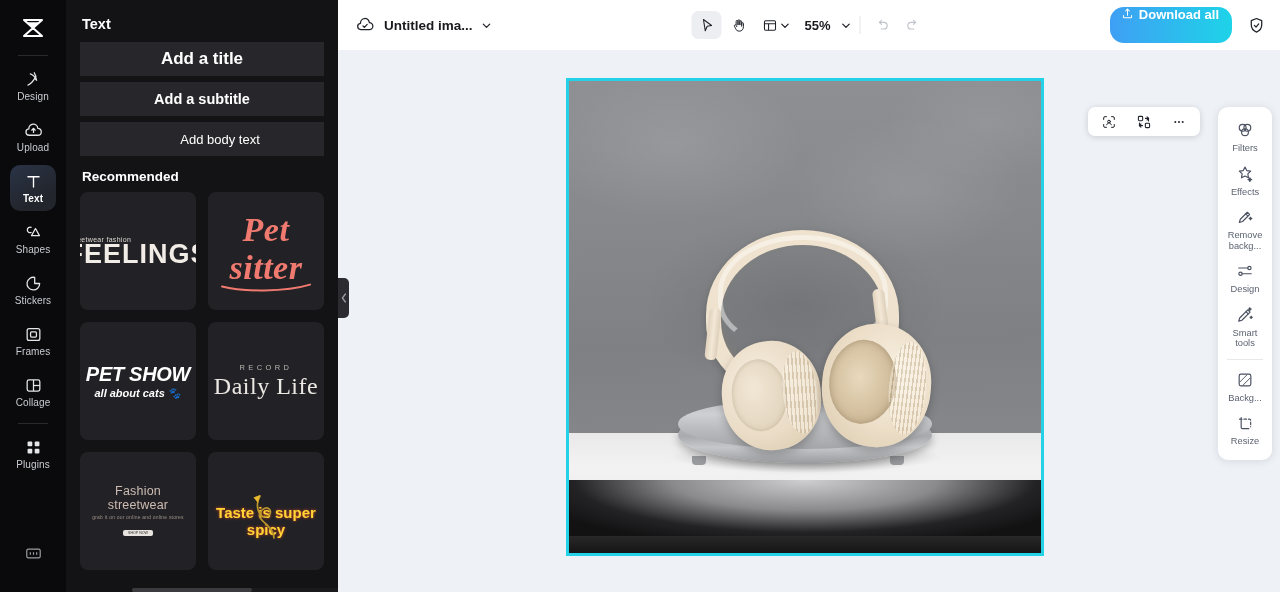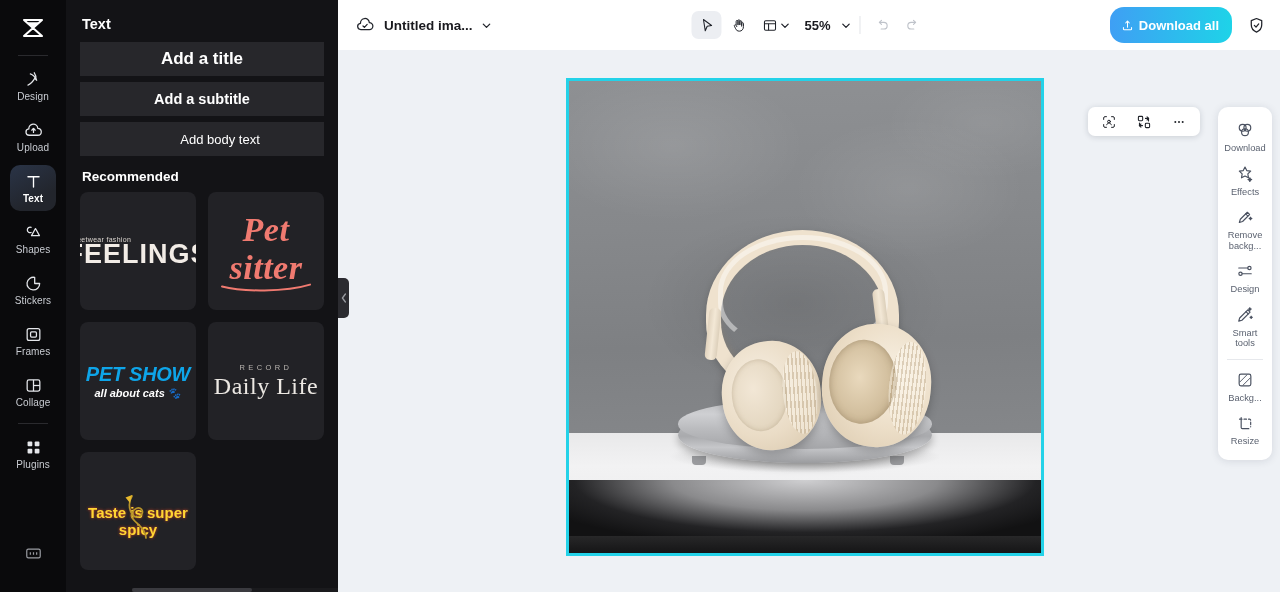--- a/index.html
+++ b/index.html
@@ -100,21 +100,21 @@
   .tpl-petsitter .ps {
     font-family: "Liberation Serif", serif;
     font-style: italic; font-weight: bold;
     font-size: 34px; color: #f07a70; letter-spacing: .5px;
   }
   .tpl-petsitter .swoosh {
     display:block; margin: -4px auto 0 auto;
   }
   .tpl-petshow { text-align:center; }
   .tpl-petshow .l1 {
-    font-size: 20px; font-weight: bold; color: #0ea5e9;
+    font-size: 20px; font-weight: bold; color: #ffffff;
     font-style: italic; letter-spacing: -.3px;
   }
   .tpl-petshow .l2 {
     font-size: 11px; font-weight: bold; color: #ffffff;
     font-style: italic; margin-top: 1px;
   }
   .tpl-daily { text-align:center; }
   .tpl-daily .rec {
     font-size: 7.5px; color: #b9b5b0; letter-spacing: 3.4px; margin-bottom: 1px;
   }
@@ -193,21 +193,21 @@
   }
   .tb-sep { width:1px; height:18px; background:#e2e4e8; margin: 0 6px; }
   .tb-undo, .tb-redo {
     width: 28px; height: 28px; border-radius:6px;
     display:flex; align-items:center; justify-content:center; cursor:pointer;
   }
   .dl-btn {
     height: 36px; padding: 0 13px 0 11px;
     border-radius: 14px;
     background: linear-gradient(90deg,#3f9ff4 0%, #1ed3e8 100%);
-    display:flex; align-items:center; gap:5px;
+    display:flex; align-items:flex-start; gap:5px;
     color:#fff; font-size:13px; font-weight:bold;
     cursor:pointer; margin-left: 6px; border: none;
     font-family: "Liberation Sans", sans-serif;
   }
   .tb-shield { width:28px; height:28px; display:flex; align-items:center; justify-content:center; margin-left:6px; cursor:pointer; }
 
   .stage {
     flex: 1 1 auto; position: relative;
     background: #eef1f5;
     overflow: hidden;
@@ -506,20 +506,27 @@
         </div>
       </div>
 
       <div class="tpl">
         <div class="tpl-daily">
           <div class="rec">RECORD</div>
           <div class="dl">Daily Life</div>
         </div>
       </div>
 
+      <div class="tpl">
+        <div class="tpl-fashion">
+          <div class="fs">Fashion streetwear</div>
+          <div class="fsub">grab it on our online and online stores</div>
+          <div class="pill">SHOP NOW</div>
+        </div>
+      </div>
 
       <div class="tpl">
         <div class="tpl-spicy">
           <svg class="sq" width="46" height="52" viewBox="0 0 46 52" fill="none">
             <path d="M30 48C30 34 8 30 18 20c6-6 12 2 6 6-8 5-14-10-8-20" stroke="#b9962a" stroke-width="1.7" fill="none" stroke-linecap="round"></path>
             <path d="M16 5 L9.5 7.5 L14 13 Z" fill="#e8b92d"></path>
           </svg>
           <div class="sl">Taste is super</div>
           <div class="sl">spicy</div>
         </div>
@@ -675,21 +682,21 @@
         </div>
       </div>
 
       <div class="rrail">
         <div class="rr-item">
           <svg width="20" height="20" viewBox="0 0 24 24" fill="none" stroke="#4a5160" stroke-width="1.4">
             <circle cx="9.2" cy="9.4" r="4.1"></circle>
               <circle cx="14.8" cy="9.4" r="4.1"></circle>
               <circle cx="12" cy="14.6" r="4.1"></circle>
           </svg>
-          <span class="rr-lbl">Download</span>
+          <span class="rr-lbl">Filters</span>
         </div>
         <div class="rr-item">
           <svg width="20" height="20" viewBox="0 0 24 24" fill="none" stroke="#4a5160" stroke-width="1.4" stroke-linejoin="round">
             <path d="M12 3.6l2.1 4.3 4.7.7-3.4 3.3.8 4.7-4.2-2.2-4.2 2.2.8-4.7L5.2 8.6l4.7-.7z"></path>
             <path d="M17.8 16.5l.7 1.5 1.5.7-1.5.7-.7 1.5-.7-1.5-1.5-.7 1.5-.7z" fill="#4a5160"></path>
           </svg>
           <span class="rr-lbl">Effects</span>
         </div>
         <div class="rr-item">
           <svg width="20" height="20" viewBox="0 0 24 24" fill="none" stroke="#4a5160" stroke-width="1.4" stroke-linecap="round" stroke-linejoin="round">

